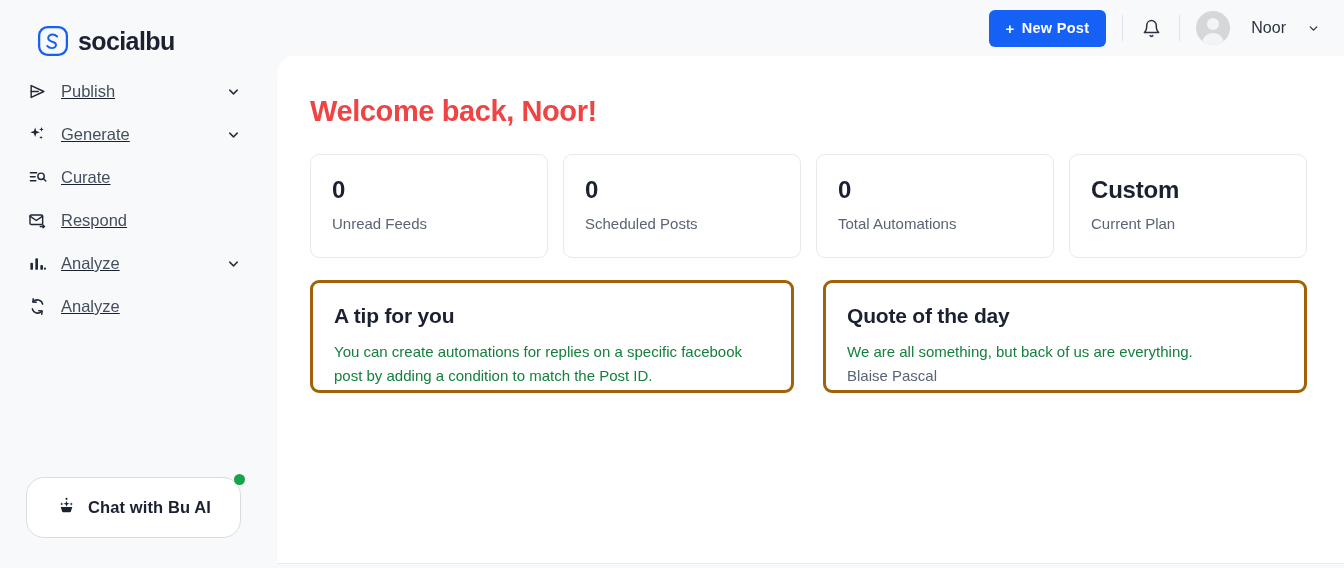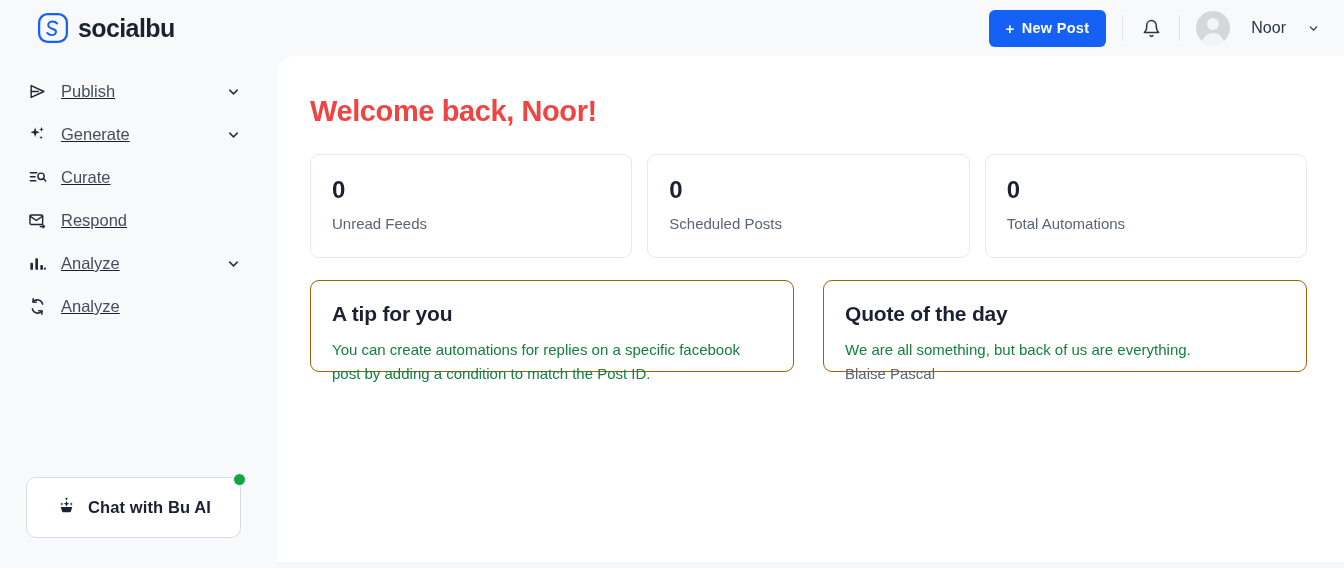--- a/index.html
+++ b/index.html
@@ -24,21 +24,21 @@
     background: #f8f9fa;
   }
 
   
   .header {
     position: absolute;
     top: 0; left: 0;
     width: 1344px;
     height: 56px;
     display: flex;
-    align-items: center;
+    align-items: flex-end;
     background: #f8f9fa;
     z-index: 5;
   }
 
   .brand {
     display: flex;
     align-items: center;
     gap: 10px;
     margin-left: 38px;
   }
@@ -174,21 +174,21 @@
 
   
   .bu-chat {
     position: absolute;
     left: 26px;
     top: 421px;
     width: 215px;
     height: 61px;
     background: #ffffff;
     border: 1px solid #d9dde2;
-    border-radius: 10px;
+    border-radius: 18px;
     display: flex;
     align-items: center;
     justify-content: center;
     gap: 11px;
     cursor: pointer;
   }
   .bu-chat-label {
     font-size: 16.5px;
     font-weight: 600;
     color: #1b2130;
@@ -257,25 +257,25 @@
     color: #5a6474;
   }
 
   .panels-row {
     display: flex;
     gap: 29px;
     margin: 22px 0 0 33px;
     width: 997px;
   }
   .panel {
-    border: 1px solid #a16207;
+    border: 3px solid #a16207;
     border-radius: 9px;
     background: #fff;
     padding: 21px 23px 24px 21px;
-    height: 92px;
+    height: 113px;
   }
   .panel.tip { width: 484px; }
   .panel.quote { width: 484px; }
 
   .panel-title {
     font-size: 21px;
     font-weight: 700;
     color: #1b2130;
     letter-spacing: -0.2px;
   }
@@ -456,20 +456,24 @@
       <div class="stat-card">
         <div class="stat-value">0</div>
         <div class="stat-label">Scheduled Posts</div>
       </div>
 
       <div class="stat-card">
         <div class="stat-value">0</div>
         <div class="stat-label">Total Automations</div>
       </div>
 
+      <div class="stat-card">
+        <div class="stat-value">Custom</div>
+        <div class="stat-label">Current Plan</div>
+      </div>
     </div>
 
     <div class="panels-row">
 
       <div class="panel tip">
         <div class="panel-title">A tip for you</div>
         <div class="panel-body">You can create automations for replies on a specific facebook post by adding a condition to match the Post ID.</div>
       </div>
 
       <div class="panel quote">

